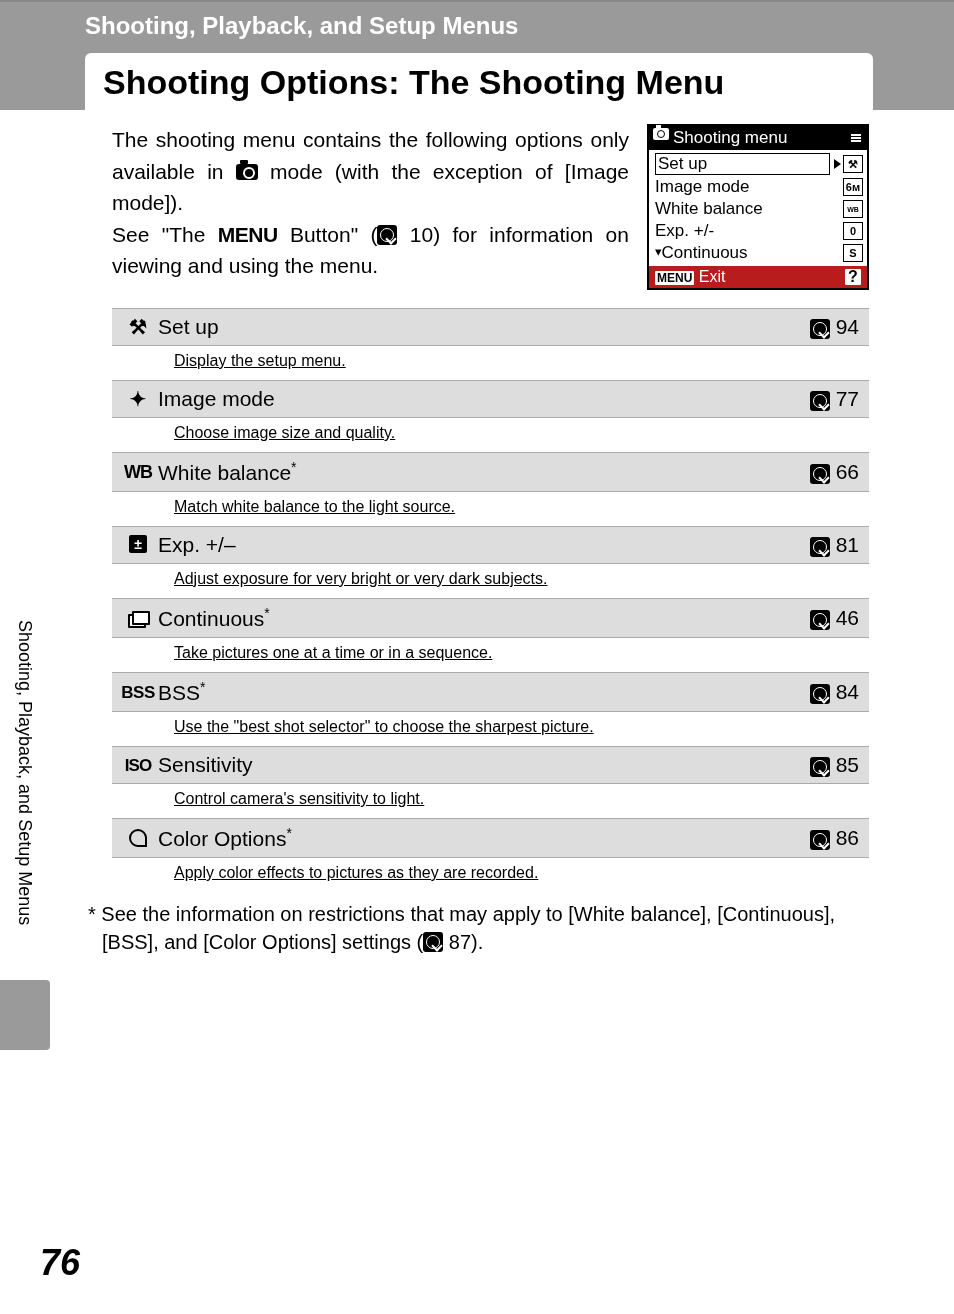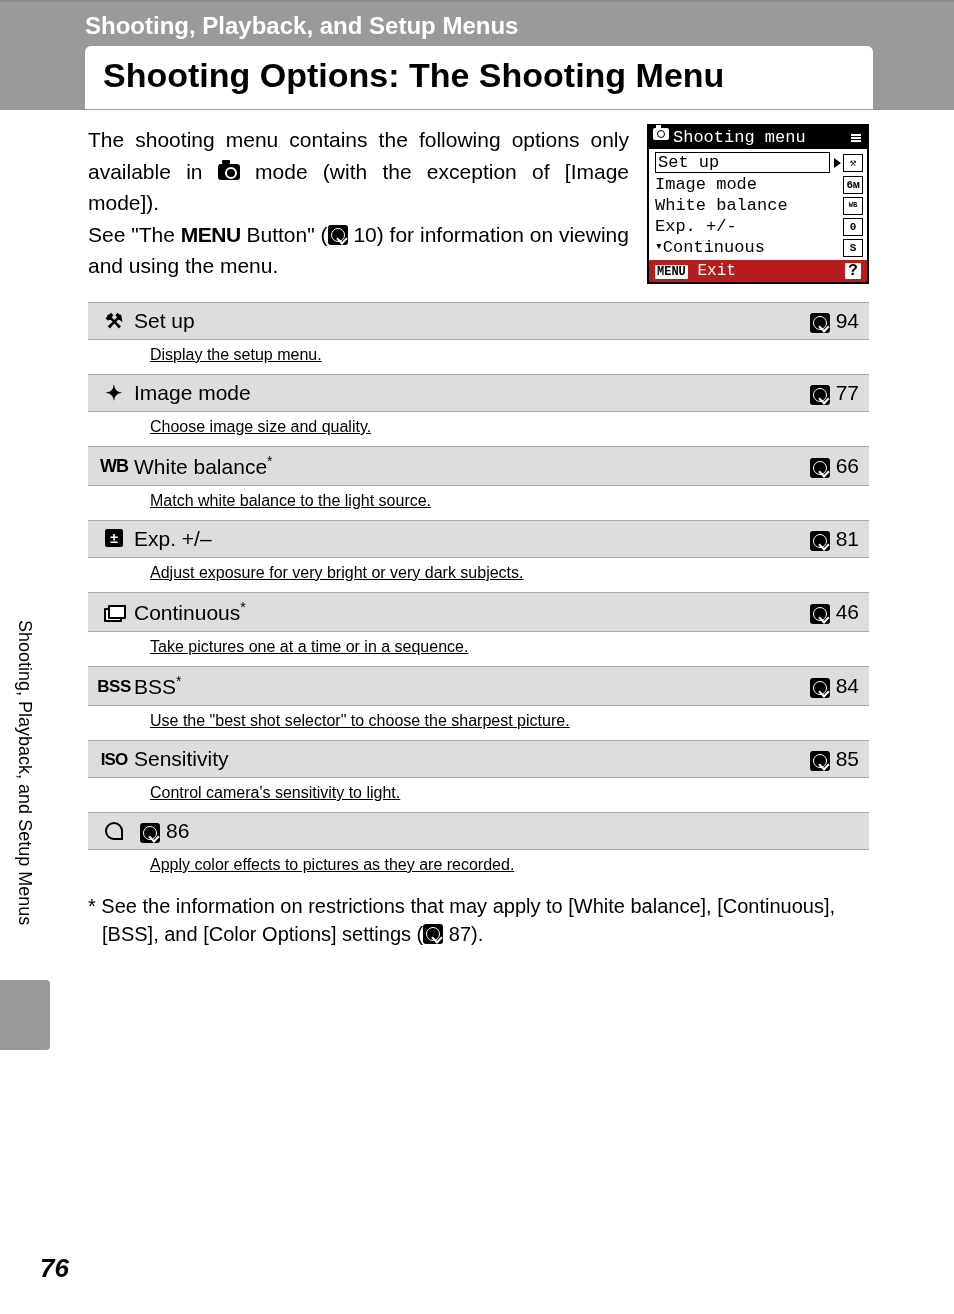--- a/index.html
+++ b/index.html
@@ -21,29 +21,30 @@
     color: #fff;
     font-weight: bold;
     font-size: 24px;
     margin-bottom: 6px;
   }
   .header-title-box {
     background: #fff;
     border-radius: 6px 6px 0 0;
     padding: 10px 18px 14px 18px;
     width: 788px;
-    margin-top: 6px;
+    margin-top: 13px;
   }
   .header-title {
     font-size: 34px;
     font-weight: bold;
   }
   .content {
     padding: 14px 85px 0 88px;
     position: relative;
+    margin-left: 24px;
   }
   .intro-row { display: flex; gap: 18px; }
   .intro-text {
     flex: 1;
     font-size: 21px;
     line-height: 1.5;
     text-align: justify;
   }
   .intro-text .camicon {
     display: inline-block;
@@ -96,21 +97,21 @@
     bottom:2px; right:2px;
     width:6px; height:6px;
     border-right:2px solid #fff;
     border-bottom:2px solid #fff;
     transform:rotate(45deg);
   }
   
   .lcd {
     width: 222px;
     border: 2px solid #000;
-    font-family: Liberation Mono, monospace;
+    font-family: Liberation Sans, sans-serif;
     font-size: 17px;
     background:#fff;
   }
   .lcd-title {
     background:#000;
     color:#fff;
     padding:2px 6px 2px 24px;
     position:relative;
     display:flex;
     justify-content:space-between;
@@ -169,21 +170,21 @@
     position:absolute;
     left:0; top:980px;
     width:50px; height:70px;
     background:#9a9a9a;
     border-radius:0 4px 4px 0;
   }
   .page-num{
     position:absolute;
     left:40px;
     bottom:30px;
-    font-size:26px;
+    font-size:36px;
     font-style:italic;
     font-weight:bold;
   }
   
   .ico{display:inline-block;}
   .ico-setup{font-size:20px;}
   .ico-img{font-size:20px;}
   .ico-wb{font-family:Arial;font-weight:bold;letter-spacing:-1px;}
   .ico-exp{width:18px;height:18px;background:#000;position:relative;border-radius:2px;vertical-align:-2px;}
   .ico-exp::before{content:"±";color:#fff;position:absolute;inset:0;text-align:center;font-size:14px;line-height:18px;font-weight:bold;}
@@ -322,20 +323,21 @@
       <div class="opt-title"><span>Sensitivity</span></div>
       <div class="opt-page">
           <span class="ref-icon"></span>
           <span>85</span>
         </div>
     </div>
     <div class="opt-row-b">Control camera's sensitivity to light.</div>
 
     <div class="opt-row-a">
       <div class="opt-icon"><span class="ico ico-color"></span></div>
+      <div class="opt-title"><span>Color Options</span><sup>*</sup></div>
       <div class="opt-page">
           <span class="ref-icon"></span>
           <span>86</span>
         </div>
     </div>
     <div class="opt-row-b">Apply color effects to pictures as they are recorded.</div>
   </div>
 </div>
 
 <div class="footnote">

